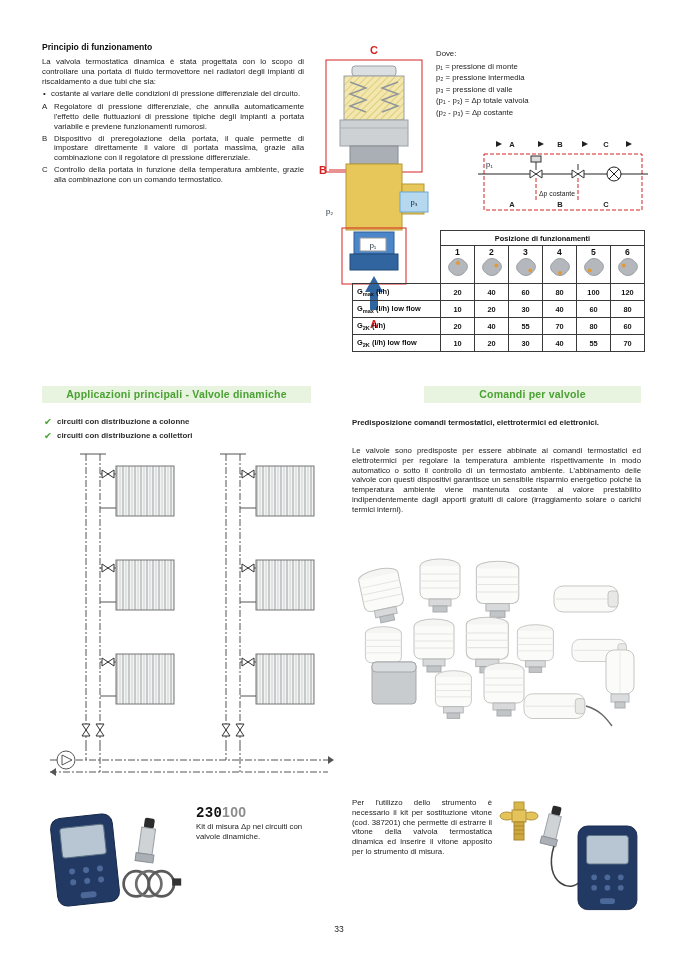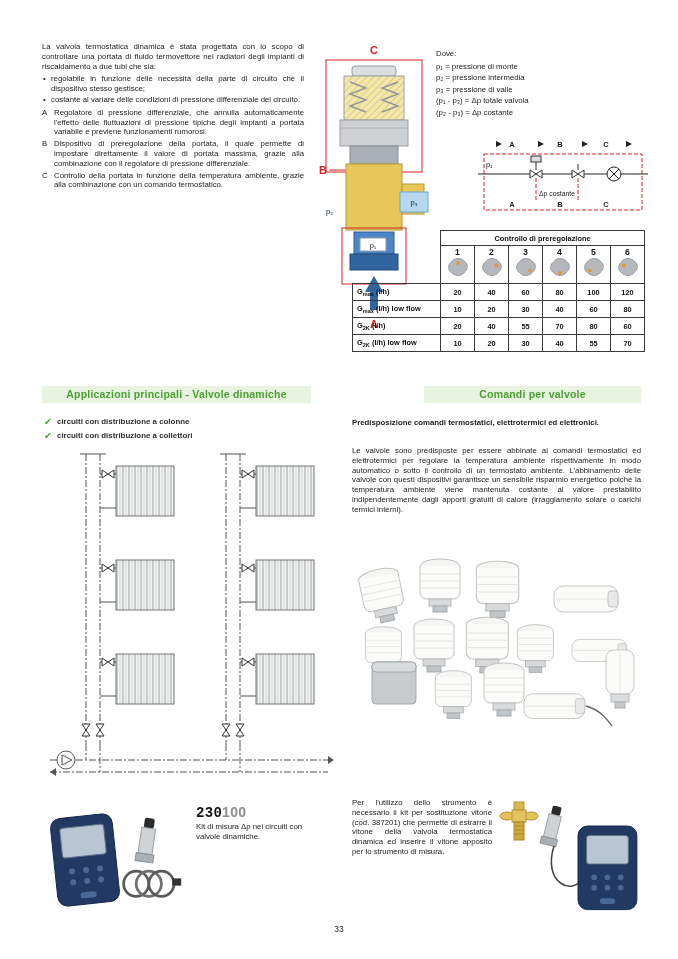--- a/index.html
+++ b/index.html
@@ -121,24 +121,24 @@
       <line x1="12" y1="24" x2="22" y2="24" stroke="#a8862e"></line>
       <line x1="12" y1="28" x2="22" y2="28" stroke="#a8862e"></line>
       <line x1="12" y1="32" x2="22" y2="32" stroke="#a8862e"></line>
     </g>
   </defs>
 </svg>
 
 <div class="page">
 
   <div class="abs" style="left:42px;top:42px;width:262px;">
+    <div class="sec-title">Principio di funzionamento</div>
     <div class="body-text">
       <p>La valvola termostatica dinamica è stata progettata con lo scopo di controllare una portata di fluido termovettore nei radiatori degli impianti di riscaldamento a due tubi che sia:</p>
       <ul class="bullets">
-        <li>regolabile in funzione delle necessità della parte di circuito che il dispositivo stesso gestisce;</li>
         <li>costante al variare delle condizioni di pressione differenziale del circuito.</li>
       </ul>
       <div class="fn-item">
         <span class="fn-key">A</span>
         <span class="fn-text">Regolatore di pressione differenziale, che annulla automaticamente l'effetto delle fluttuazioni di pressione tipiche degli impianti a portata variabile e previene funzionamenti rumorosi.</span>
       </div>
       <div class="fn-item">
         <span class="fn-key">B</span>
         <span class="fn-text">Dispositivo di preregolazione della portata, il quale permette di impostare direttamente il valore di portata massima, grazie alla combinazione con il regolatore di pressione differenziale.</span>
       </div>
@@ -209,21 +209,21 @@
     <text x="79" y="62" class="dplab" text-anchor="middle">Δp costante</text>
     <text x="34" y="73" class="schlab" text-anchor="middle">A</text>
     <text x="82" y="73" class="schlab" text-anchor="middle">B</text>
     <text x="128" y="73" class="schlab" text-anchor="middle">C</text>
   </svg>
 
   <table class="preset abs" style="left:352px;top:230px;">
     <tbody>
       <tr>
         <td class="blank"></td>
-        <td class="ttl" colspan="6">Controllo di preregolazione</td>
+        <td class="ttl" colspan="6">Posizione di funzionamenti</td>
       </tr>
       <tr>
         <td class="blank"></td>
         <td class="numcell">
           <div class="num">1</div>
           <svg viewBox="0 0 22 22" width="22" height="22">
               <path d="M11 1.5c2.6 0 4.9 1 6.2 2.8 1.9 1 3.2 3 3.2 5.4 0 2.2-1.1 4.1-2.8 5.2-1.2 2.1-3.6 3.6-6.6 3.6-2.6 0-4.9-1-6.2-2.8-1.9-1-3.2-3-3.2-5.4 0-2.2 1.1-4.1 2.8-5.2C5.6 3 8 1.5 11 1.5z" fill="#b4b8bc" stroke="#8d9296" stroke-width="0.8"></path>
               <circle cx="11" cy="6" r="2" fill="#e09a3c"></circle>
             </svg>
         </td>

